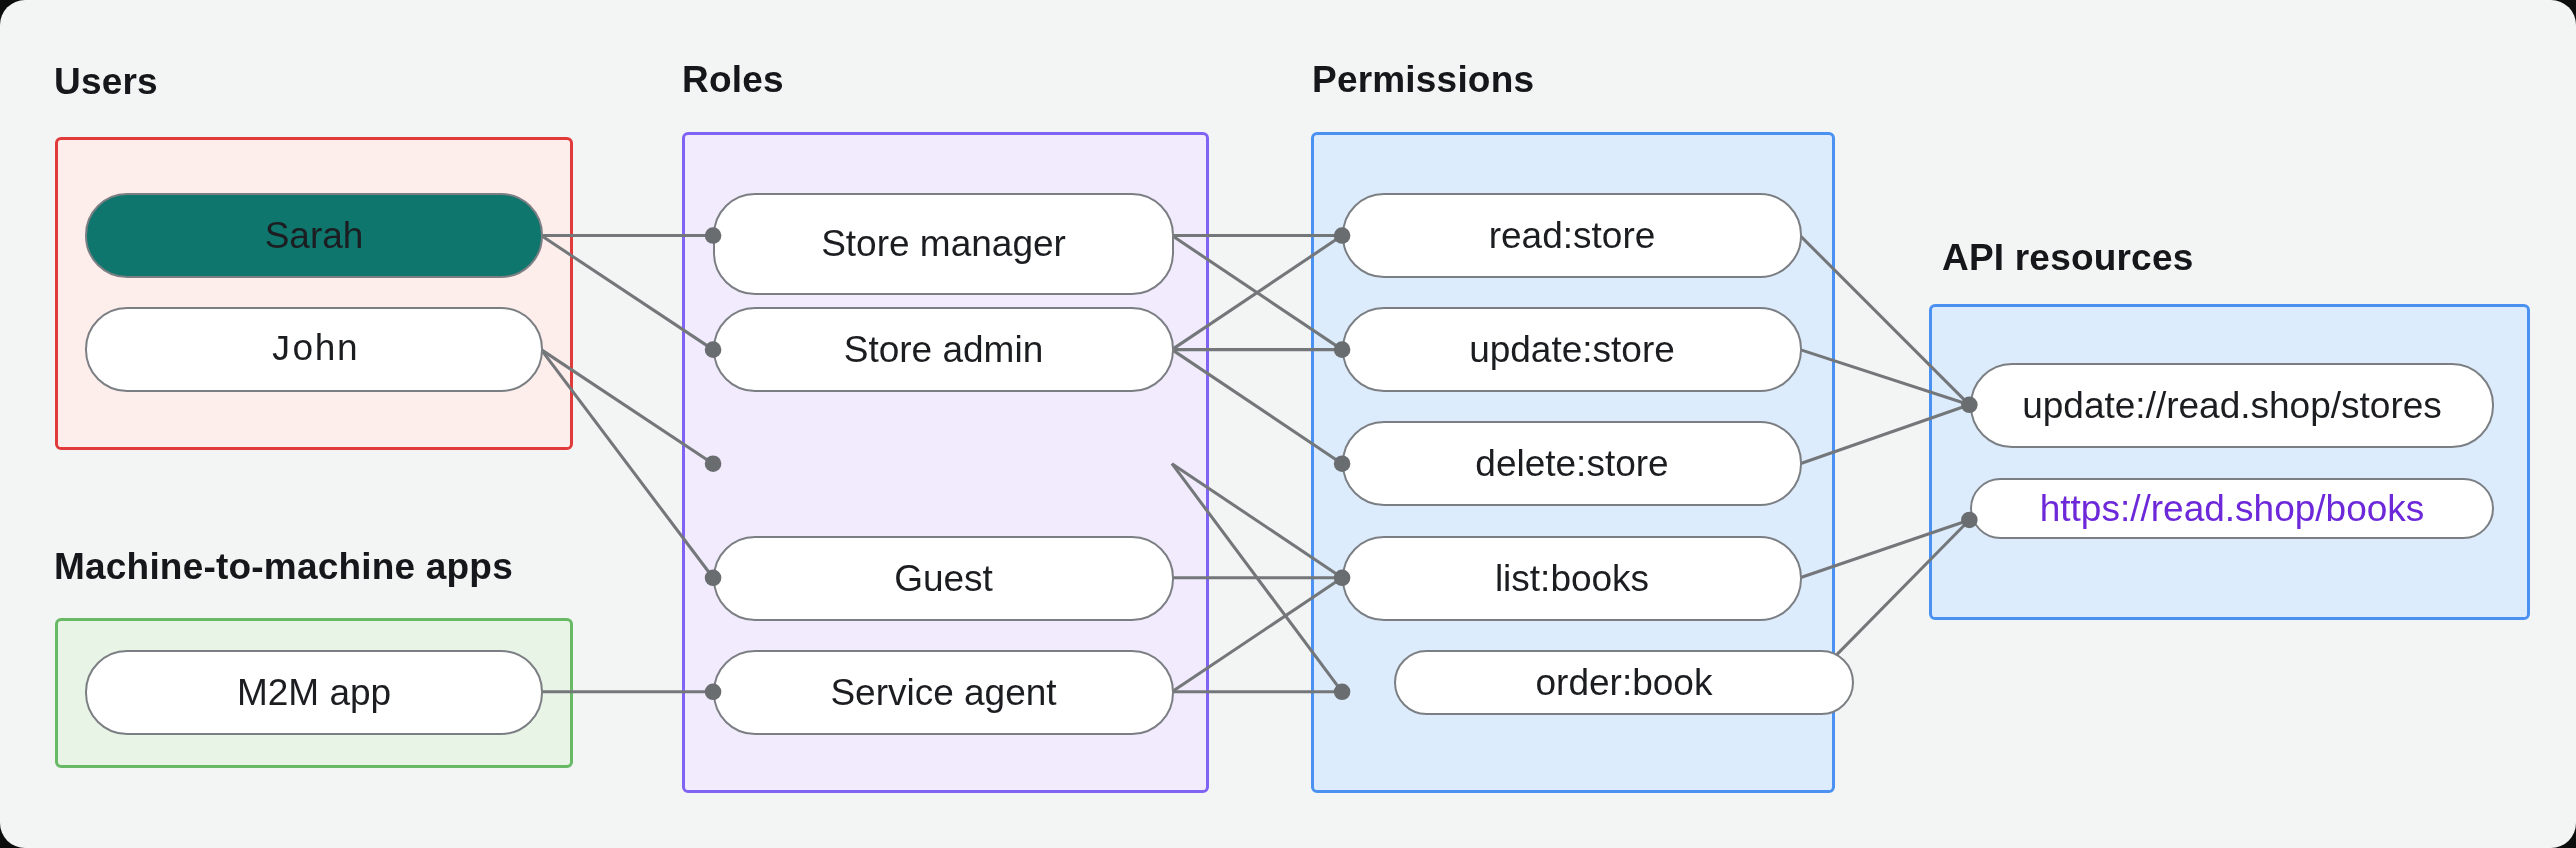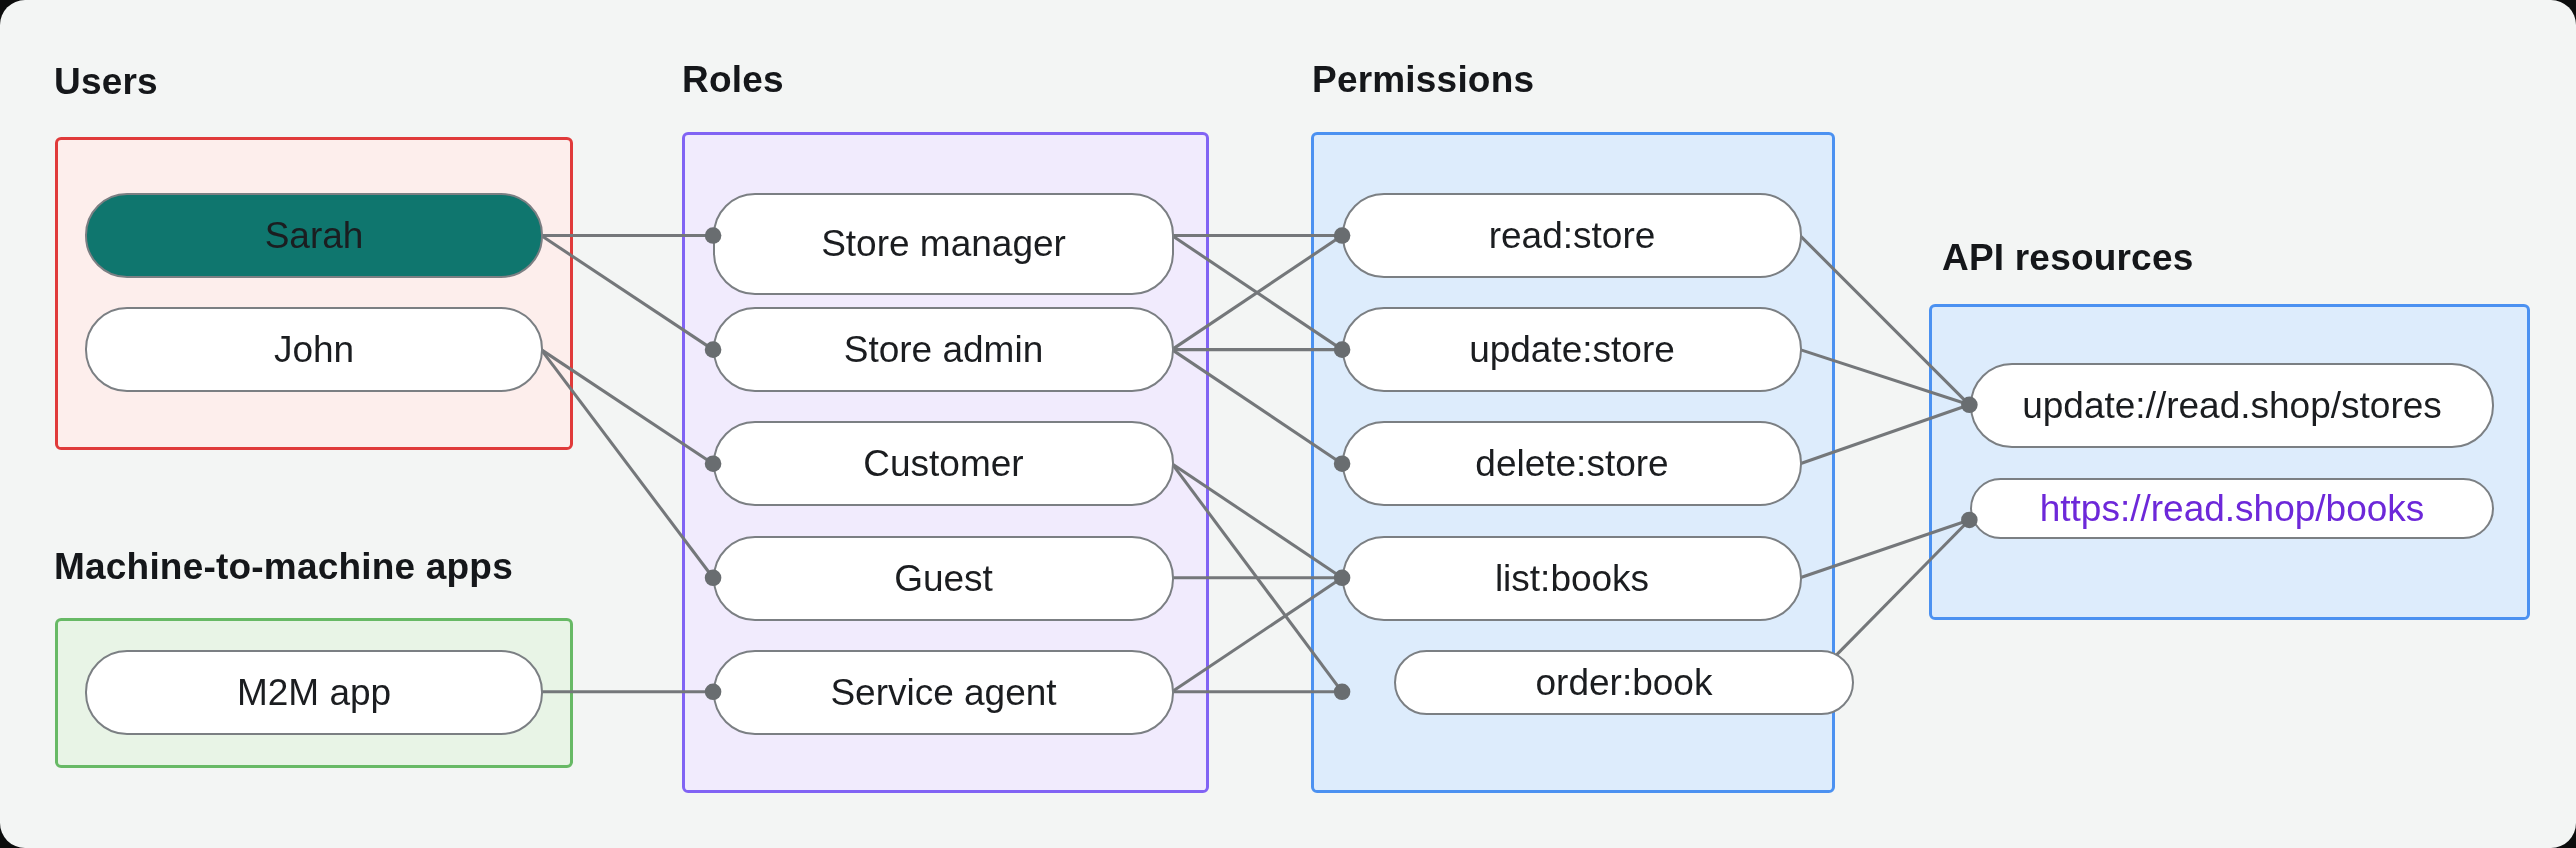--- a/index.html
+++ b/index.html
@@ -64,29 +64,28 @@
   .node { z-index: 3; }
 </style>
 </head>
 <body>
 
 <div id="stage">
   <div class="canvas" id="canvas">
       <div class="group-label" style="left: 54px; top: 61px; color: rgb(21, 23, 26);">Users</div>
       <div class="group-box" style="left: 55px; top: 137px; width: 518px; height: 313px; border-color: rgb(224, 58, 58); background: rgb(253, 238, 236);"></div>
       <div class="node" style="left: 85px; top: 193px; width: 458px; height: 85px; border-color: rgb(123, 127, 131); background: #0f766e; color: rgb(27, 29, 32);">Sarah</div>
-      <div class="node" style="left: 85px; top: 307px; width: 458px; height: 85px; border-color: rgb(123, 127, 131); background: rgb(255, 255, 255); color: rgb(27, 29, 32);">John</div>
+      <div class="node" style="left: 85px; top: 307px; width: 458px; height: 85px; border-color: rgb(123, 127, 131); background: rgb(255, 255, 255); color: rgb(27, 29, 32); font-family: Liberation Mono, monospace;">John</div>
       <div class="group-label" style="left: 54px; top: 546px; color: rgb(21, 23, 26);">Machine-to-machine apps</div>
       <div class="group-box" style="left: 55px; top: 618px; width: 518px; height: 150px; border-color: rgb(103, 185, 101); background: rgb(232, 244, 230);"></div>
       <div class="node" style="left: 85px; top: 650px; width: 458px; height: 85px; border-color: rgb(123, 127, 131); background: rgb(255, 255, 255); color: rgb(27, 29, 32);">M2M app</div>
       <div class="group-label" style="left: 682px; top: 59px; color: rgb(21, 23, 26);">Roles</div>
       <div class="group-box" style="left: 682px; top: 132px; width: 527px; height: 661px; border-color: rgb(129, 99, 244); background: rgb(241, 235, 253);"></div>
       <div class="node" style="left: 713px; top: 193px; width: 461px; height: 102px; border-color: rgb(123, 127, 131); background: rgb(255, 255, 255); color: rgb(27, 29, 32);">Store manager</div>
       <div class="node" style="left: 713px; top: 307px; width: 461px; height: 85px; border-color: rgb(123, 127, 131); background: rgb(255, 255, 255); color: rgb(27, 29, 32);">Store admin</div>
-      <div class="node" style="left: 713px; top: 421px; width: 461px; height: 85px; border-color: rgb(123, 127, 131); background: rgb(255, 255, 255); color: rgb(27, 29, 32);">Customer</div>
       <div class="node" style="left: 713px; top: 536px; width: 461px; height: 85px; border-color: rgb(123, 127, 131); background: rgb(255, 255, 255); color: rgb(27, 29, 32);">Guest</div>
       <div class="node" style="left: 713px; top: 650px; width: 461px; height: 85px; border-color: rgb(123, 127, 131); background: rgb(255, 255, 255); color: rgb(27, 29, 32);">Service agent</div>
       <div class="group-label" style="left: 1312px; top: 59px; color: rgb(21, 23, 26);">Permissions</div>
       <div class="group-box" style="left: 1311px; top: 132px; width: 524px; height: 661px; border-color: rgb(75, 145, 241); background: rgb(221, 236, 252);"></div>
       <div class="node" style="left: 1342px; top: 193px; width: 460px; height: 85px; border-color: rgb(123, 127, 131); background: rgb(255, 255, 255); color: rgb(27, 29, 32);">read:store</div>
       <div class="node" style="left: 1342px; top: 307px; width: 460px; height: 85px; border-color: rgb(123, 127, 131); background: rgb(255, 255, 255); color: rgb(27, 29, 32);">update:store</div>
       <div class="node" style="left: 1342px; top: 421px; width: 460px; height: 85px; border-color: rgb(123, 127, 131); background: rgb(255, 255, 255); color: rgb(27, 29, 32);">delete:store</div>
       <div class="node" style="left: 1342px; top: 536px; width: 460px; height: 85px; border-color: rgb(123, 127, 131); background: rgb(255, 255, 255); color: rgb(27, 29, 32);">list:books</div>
       <div class="node" style="left: 1394px; top: 650px; width: 460px; height: 65px; border-color: rgb(123, 127, 131); background: rgb(255, 255, 255); color: rgb(27, 29, 32);">order:book</div>
       <div class="group-label" style="left: 1942px; top: 237px; color: rgb(21, 23, 26);">API resources</div>

